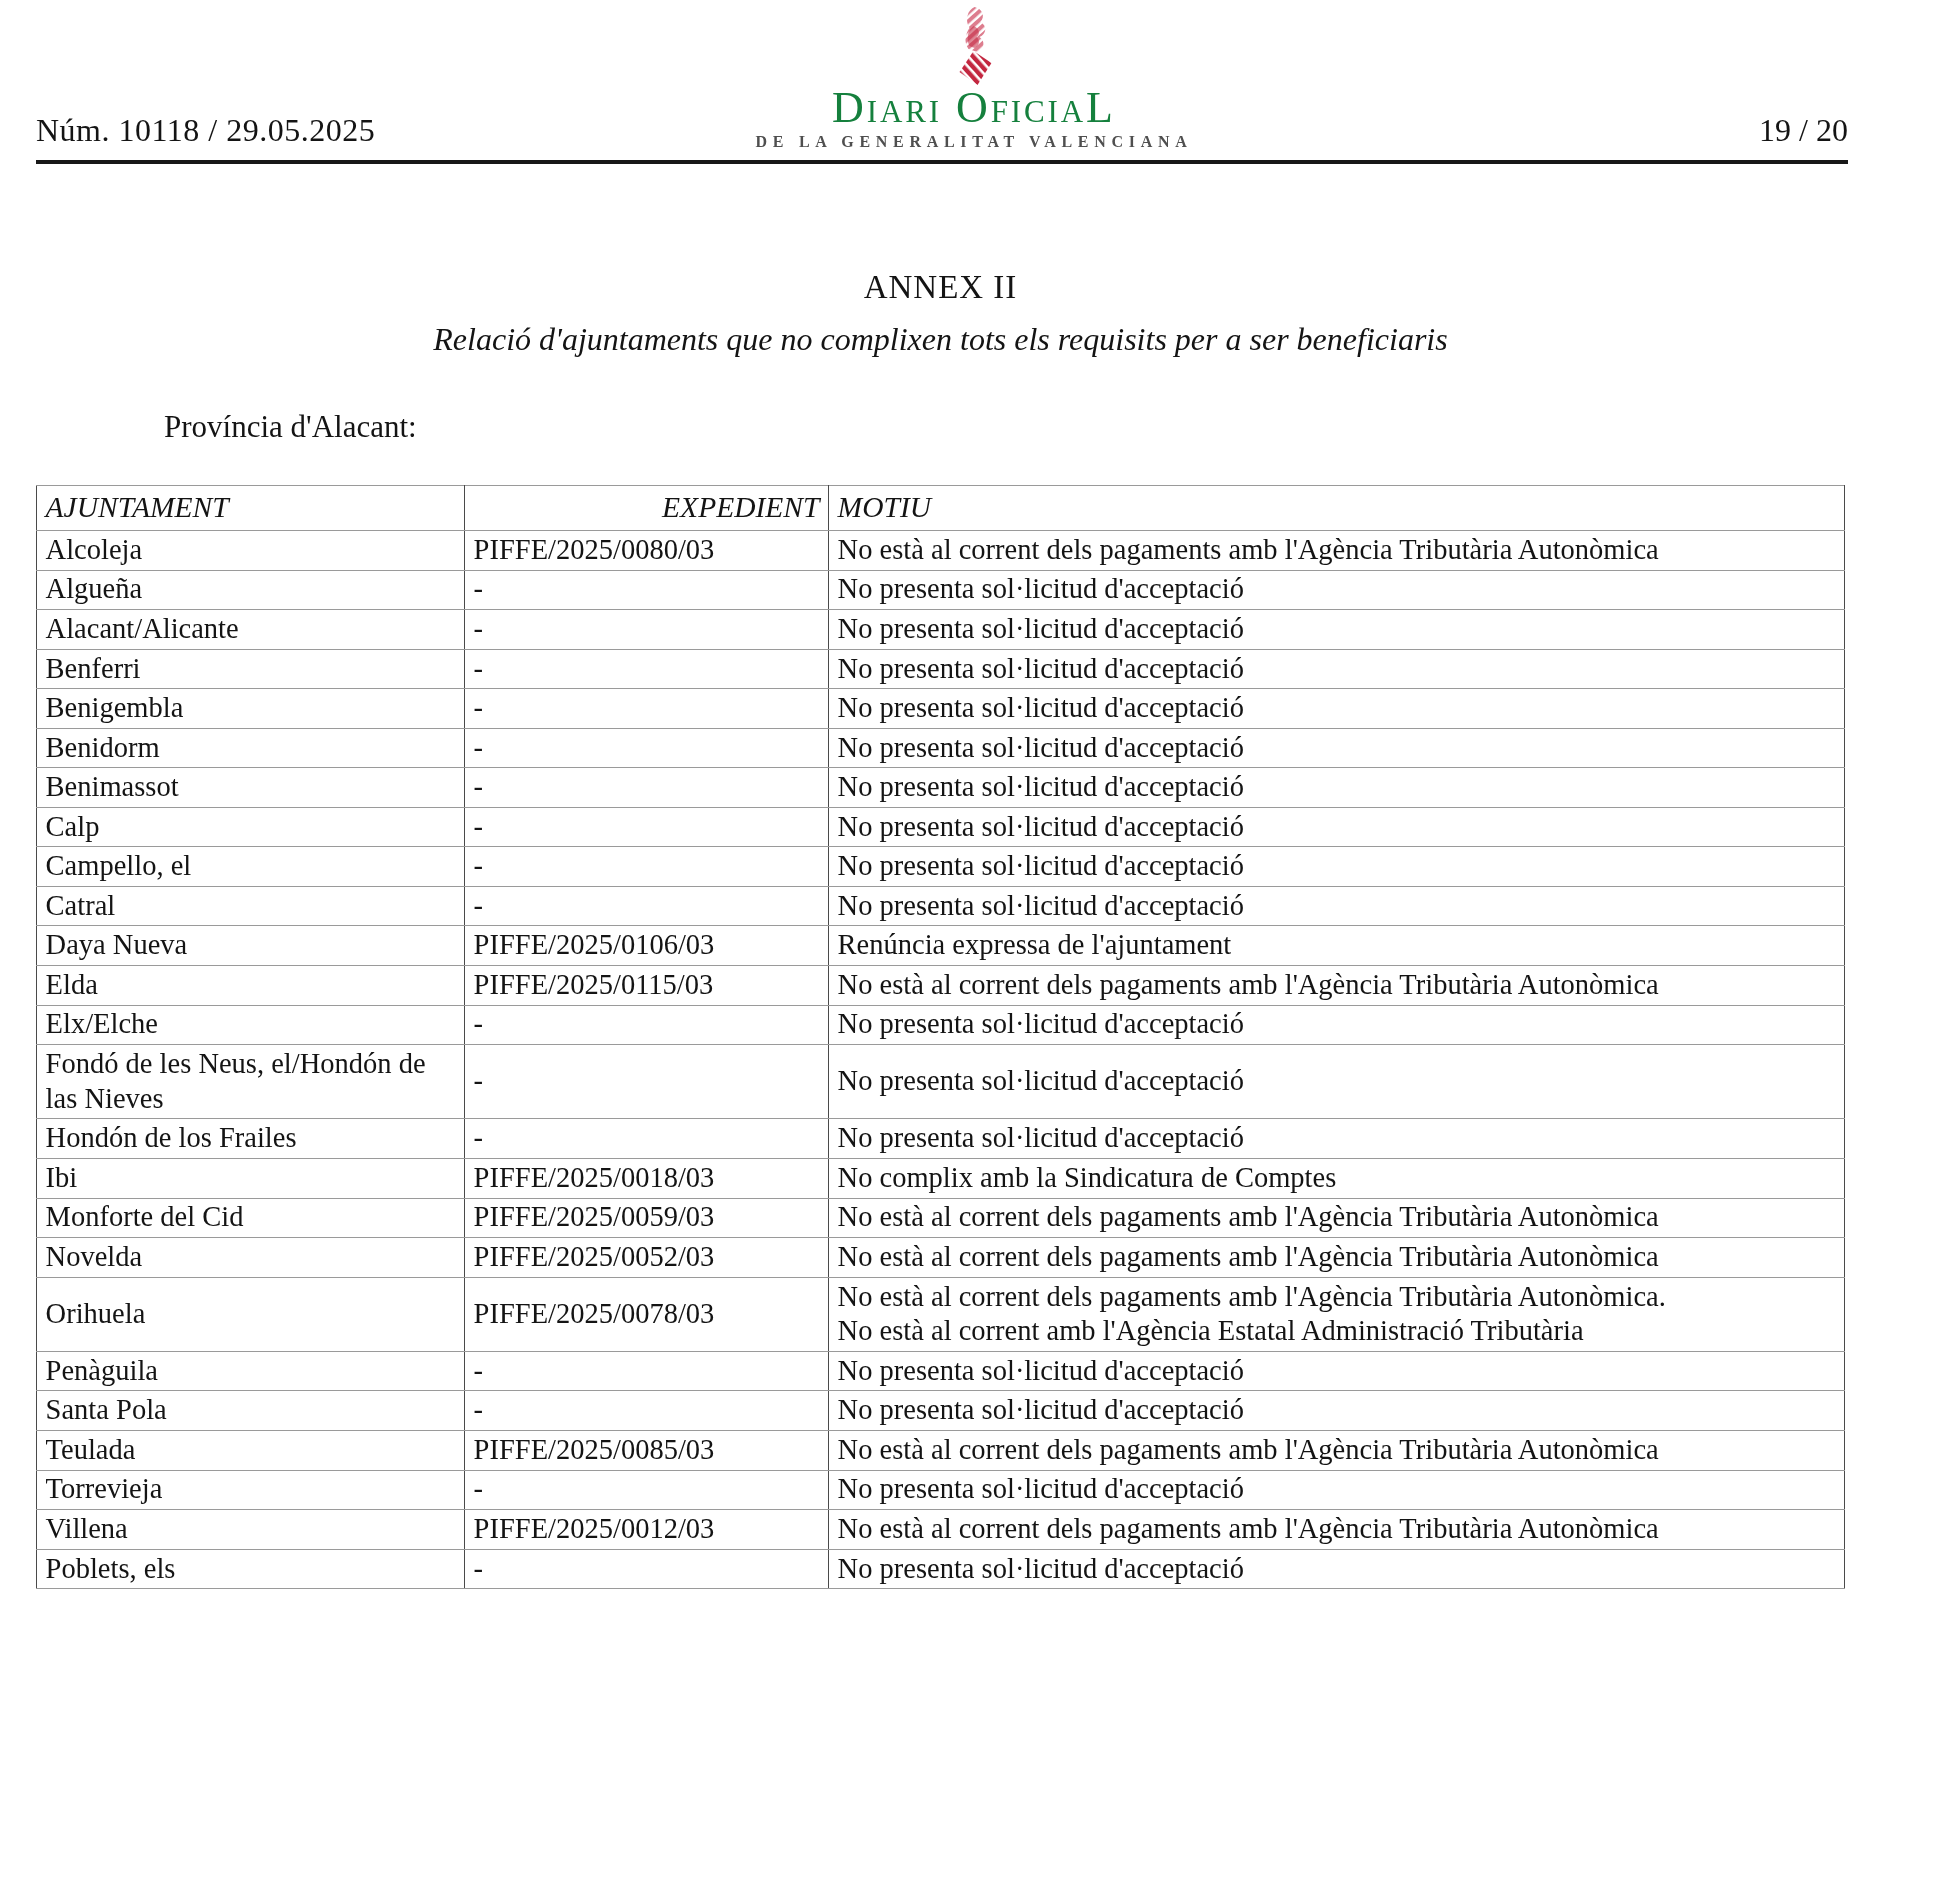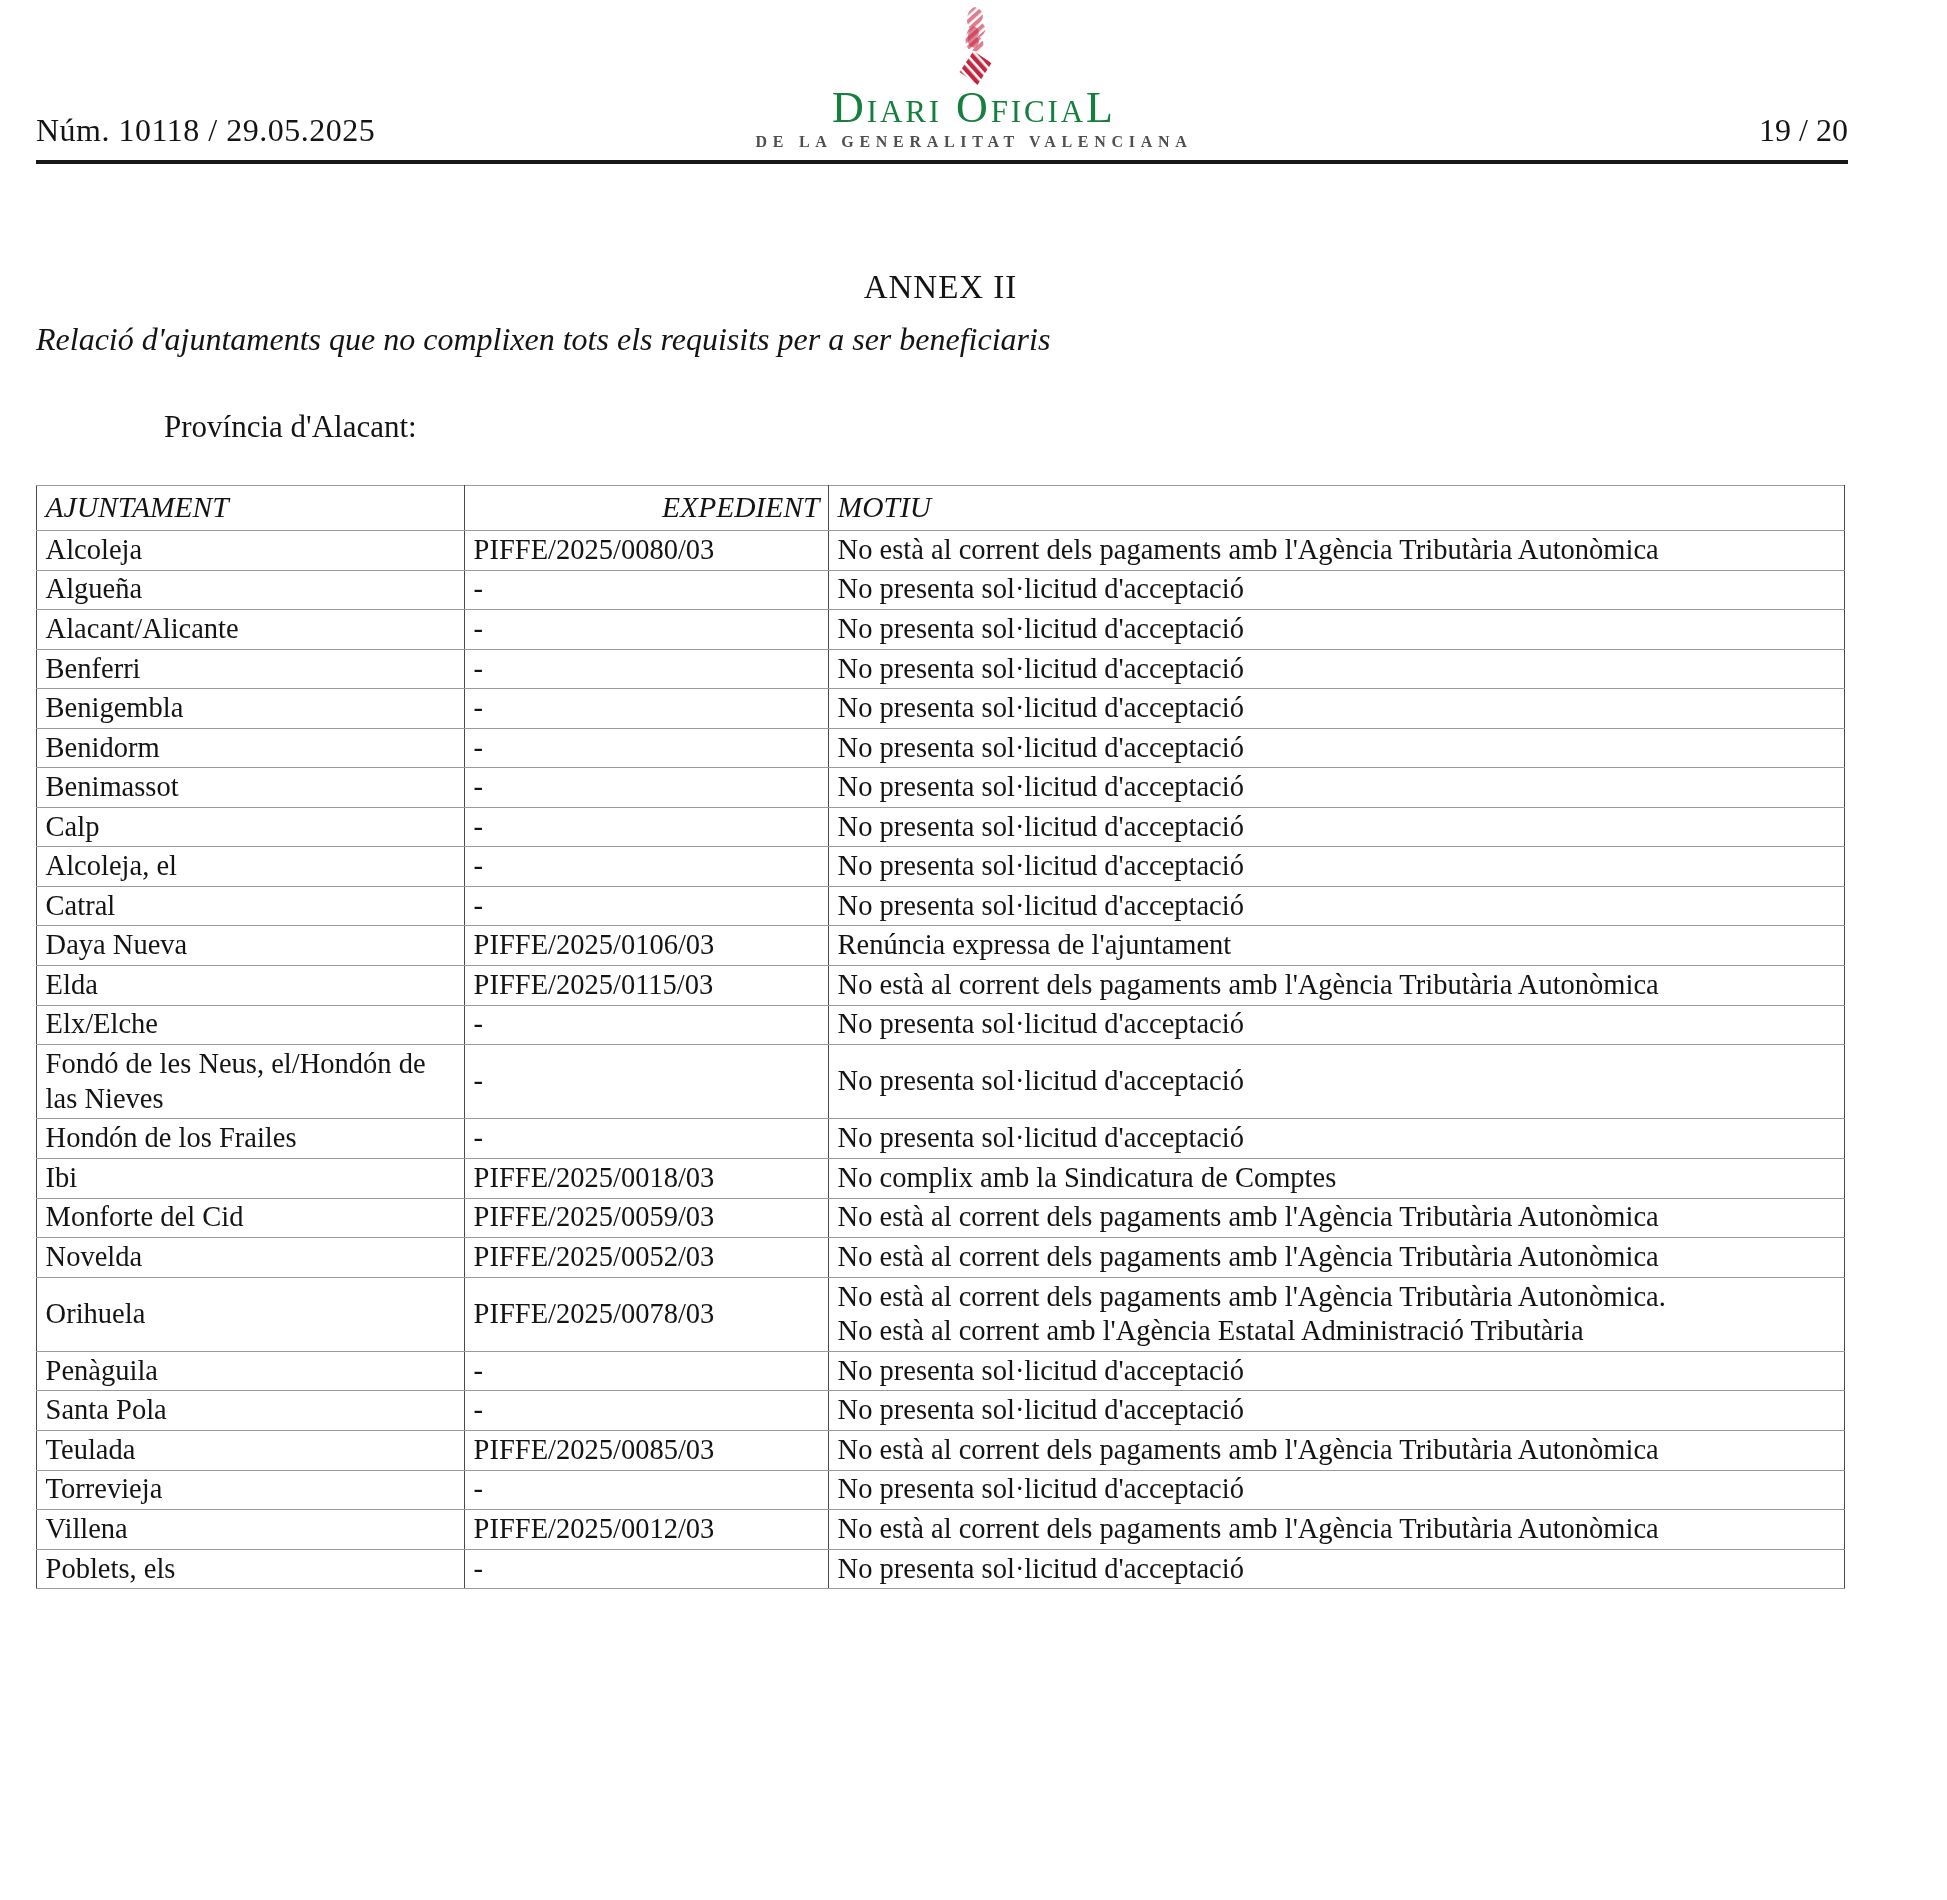--- a/index.html
+++ b/index.html
@@ -43,21 +43,21 @@
   }
 
   
   .annex-title {
     position:absolute; left:36px; width:1809px; top:269px;
     margin:0; text-align:center;
     font-size:33px; font-weight:normal; letter-spacing:1px;
   }
   .annex-subtitle {
     position:absolute; left:36px; width:1809px; top:321px;
-    margin:0; 
+    margin:0; text-align:center;
     font-size:32px; font-weight:normal; font-style:italic;
   }
   .province-label {
     position:absolute; left:164px; top:409px;
     margin:0; font-size:31px;
   }
 
   
   table.muni {
     position:absolute; left:36px; top:485px;
@@ -171,21 +171,21 @@
           <td class="municipality-cell">Benimassot</td>
           <td class="expedient-cell">-</td>
           <td class="reason-cell">No presenta sol·licitud d'acceptació</td>
         </tr>
         <tr>
           <td class="municipality-cell">Calp</td>
           <td class="expedient-cell">-</td>
           <td class="reason-cell">No presenta sol·licitud d'acceptació</td>
         </tr>
         <tr>
-          <td class="municipality-cell">Alcoleja, el</td>
+          <td class="municipality-cell">Campello, el</td>
           <td class="expedient-cell">-</td>
           <td class="reason-cell">No presenta sol·licitud d'acceptació</td>
         </tr>
         <tr>
           <td class="municipality-cell">Catral</td>
           <td class="expedient-cell">-</td>
           <td class="reason-cell">No presenta sol·licitud d'acceptació</td>
         </tr>
         <tr>
           <td class="municipality-cell">Daya Nueva</td>

